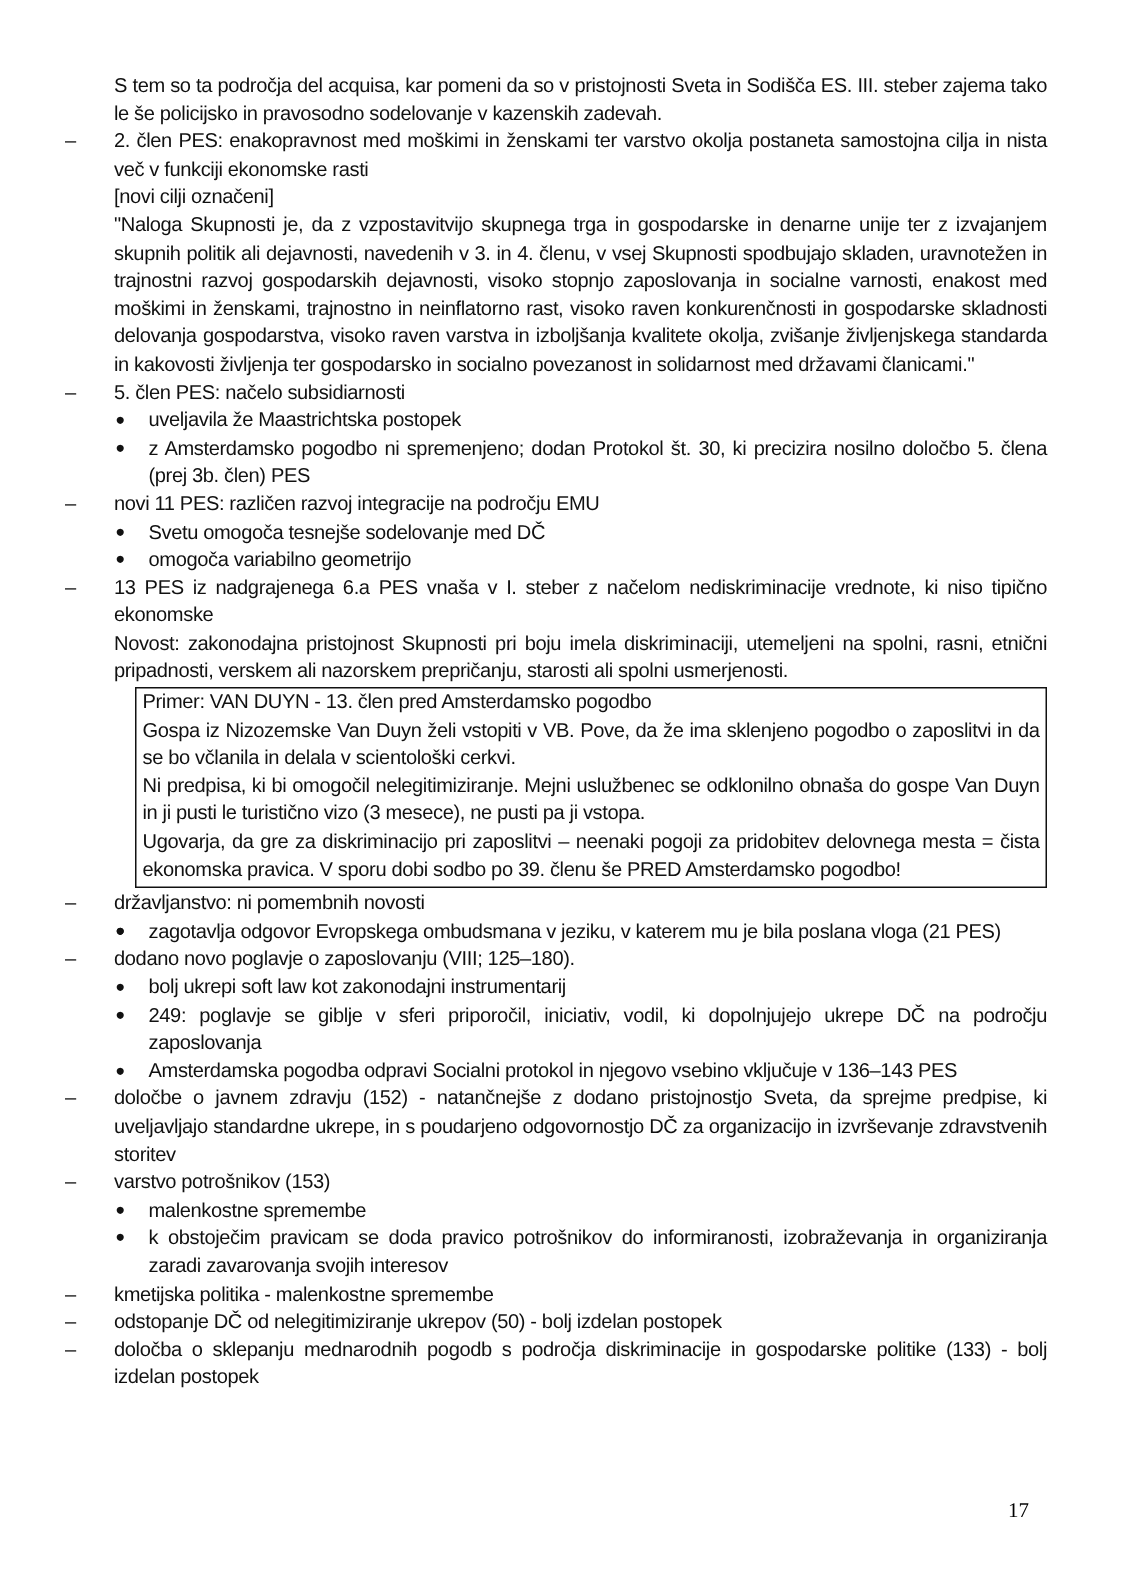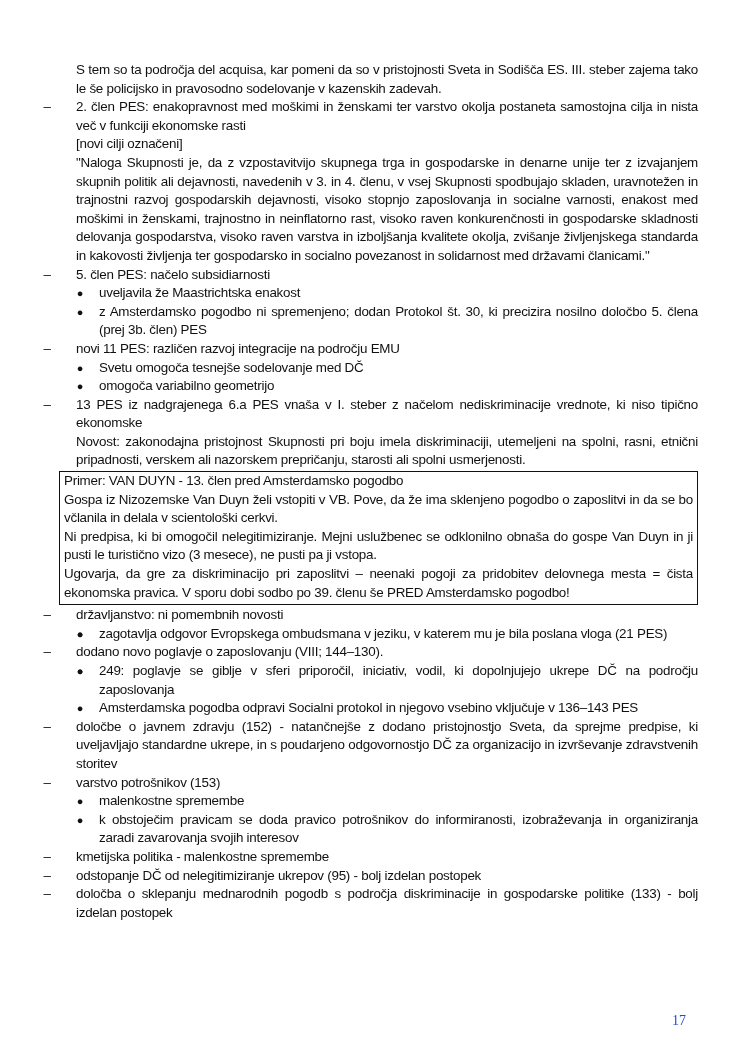--- a/index.html
+++ b/index.html
@@ -2,48 +2,48 @@
 <html><head>
   <meta charset="utf-8">
   <style>
     html, body { margin: 0; padding: 0; background: #ffffff; }
     body {
       width: 750px; height: 1061px; position: relative; overflow: hidden;
       font-family: "Liberation Sans Narrow", "Liberation Sans", sans-serif;
       color: #111;
     }
     .page {
-      position: absolute; left: 0; top: 17px; width: 750px; height: 828px;
+      position: absolute; left: 0; top: 4px; width: 750px; height: 828px;
     }
     .content {
       position: absolute; left: 36px; top: 44px; width: 662px;
       font-size: 13.4px; line-height: 18.6px;
       letter-spacing: -0.25px;
     }
     .block { position: relative; padding-left: 40px; text-align: justify; }
     .dash-item { position: relative; padding-left: 40px; text-align: justify; }
     .dash {
       position: absolute; left: 4px; top: 0; width: 14px; text-align: center;
     }
     .bullet-item { position: relative; padding-left: 63px; text-align: justify; }
     .bullet {
       position: absolute; left: 40px; top: 0; width: 8px; text-align: center;
       font-size: 11px;
     }
     .para { text-align: justify; }
     b { font-weight: normal; }
     .example-box {
-      margin-left: 23px; margin-top: 1px; margin-bottom: 1px;
+      margin-left: 54px; margin-top: 1px; margin-bottom: 1px;
       border: 1.2px solid #111;
       padding: 0 4px 2px 4px;
       text-align: justify;
     }
     .page-number {
       position: absolute; left: 672px; top: 996px;
-      font-family: "Liberation Serif", serif; font-size: 14px; color: #1d4ed8;
+      font-family: "Liberation Serif", serif; font-size: 14px; color: #000000;
     }
   </style>
 </head>
 <body>
 
 <div class="page">
   <div class="content">
 
     <div class="block">
       <span>S tem so ta področja del acquisa, kar pomeni da so v pristojnosti Sveta in Sodišča ES. III. steber zajema tako le še policijsko in pravosodno sodelovanje v kazenskih zadevah.</span>
@@ -55,21 +55,21 @@
       <div>[novi cilji označeni]</div>
       <div class="para"><span>"Naloga Skupnosti je, da z vzpostavitvijo skupnega trga in gospodarske in denarne unije ter z izvajanjem skupnih politik ali dejavnosti, navedenih v 3. in 4. členu, v vsej Skupnosti spodbujajo </span><b>skladen, uravnotežen in trajnostni razvoj</b><span> gospodarskih dejavnosti, visoko stopnjo zaposlovanja in socialne varnosti, </span><b>enakost med moškimi in ženskami</b><span>, trajnostno in neinflatorno rast, </span><b>visoko raven konkurenčnosti</b><span> in gospodarske skladnosti delovanja gospodarstva, </span><b>visoko raven varstva in izboljšanja kvalitete okolja</b><span>, zvišanje življenjskega standarda in kakovosti življenja ter gospodarsko in socialno povezanost in solidarnost med državami članicami."</span></div>
     </div>
 
     <div class="dash-item">
       <span class="dash">–</span>
       <b>5. člen PES</b><span>: načelo subsidiarnosti</span>
     </div>
     <div class="bullet-item">
       <span class="bullet">●</span>
-      <span>uveljavila že Maastrichtska enakost</span>
+      <span>uveljavila že Maastrichtska postopek</span>
     </div>
     <div class="bullet-item">
       <span class="bullet">●</span>
       <span>z Amsterdamsko pogodbo ni spremenjeno; dodan Protokol št. 30, ki precizira nosilno določbo 5. člena (prej 3b. člen) PES</span>
     </div>
 
     <div class="dash-item">
       <span class="dash">–</span>
       <b>novi 11 PES</b><span>: različen razvoj integracije na področju EMU</span>
     </div>
@@ -102,24 +102,25 @@
     <div class="bullet-item">
       <span class="bullet">●</span>
     </div>
     <div class="bullet-item">
       <span class="bullet">●</span>
       <span>zagotavlja odgovor Evropskega ombudsmana v jeziku, v katerem mu je bila poslana vloga (21 PES)</span>
     </div>
 
     <div class="dash-item">
       <span class="dash">–</span>
-      <b>dodano novo poglavje o zaposlovanju</b><span> (VIII; 144–130).</span>
+      <b>dodano novo poglavje o zaposlovanju</b><span> (VIII; 125–180).</span>
     </div>
     <div class="bullet-item">
       <span class="bullet">●</span>
+      <span>bolj ukrepi soft law kot zakonodajni instrumentarij</span>
     </div>
     <div class="bullet-item">
       <span class="bullet">●</span>
       <span>249: poglavje se giblje v sferi priporočil, iniciativ, vodil, ki dopolnjujejo ukrepe DČ na področju zaposlovanja</span>
     </div>
     <div class="bullet-item">
       <span class="bullet">●</span>
       <span>Amsterdamska pogodba odpravi Socialni protokol in njegovo vsebino vključuje v 136–143 PES</span>
     </div>
 
@@ -141,21 +142,21 @@
       <span>k obstoječim pravicam se doda pravico potrošnikov do informiranosti, izobraževanja in organiziranja zaradi zavarovanja svojih interesov</span>
     </div>
 
     <div class="dash-item">
       <span class="dash">–</span>
       <b>kmetijska politika</b><span> - malenkostne spremembe</span>
     </div>
 
     <div class="dash-item">
       <span class="dash">–</span>
-      <b>odstopanje DČ od nelegitimiziranje ukrepov</b><span> (95) - bolj izdelan postopek</span>
+      <b>odstopanje DČ od nelegitimiziranje ukrepov</b><span> (50) - bolj izdelan postopek</span>
     </div>
 
     <div class="dash-item">
       <span class="dash">–</span>
       <span>določba o sklepanju mednarodnih pogodb s področja </span><b>diskriminacije in gospodarske politike</b><span> (133) - bolj izdelan postopek</span>
     </div>
 
   </div>
 
   <div class="page-number">17</div>

